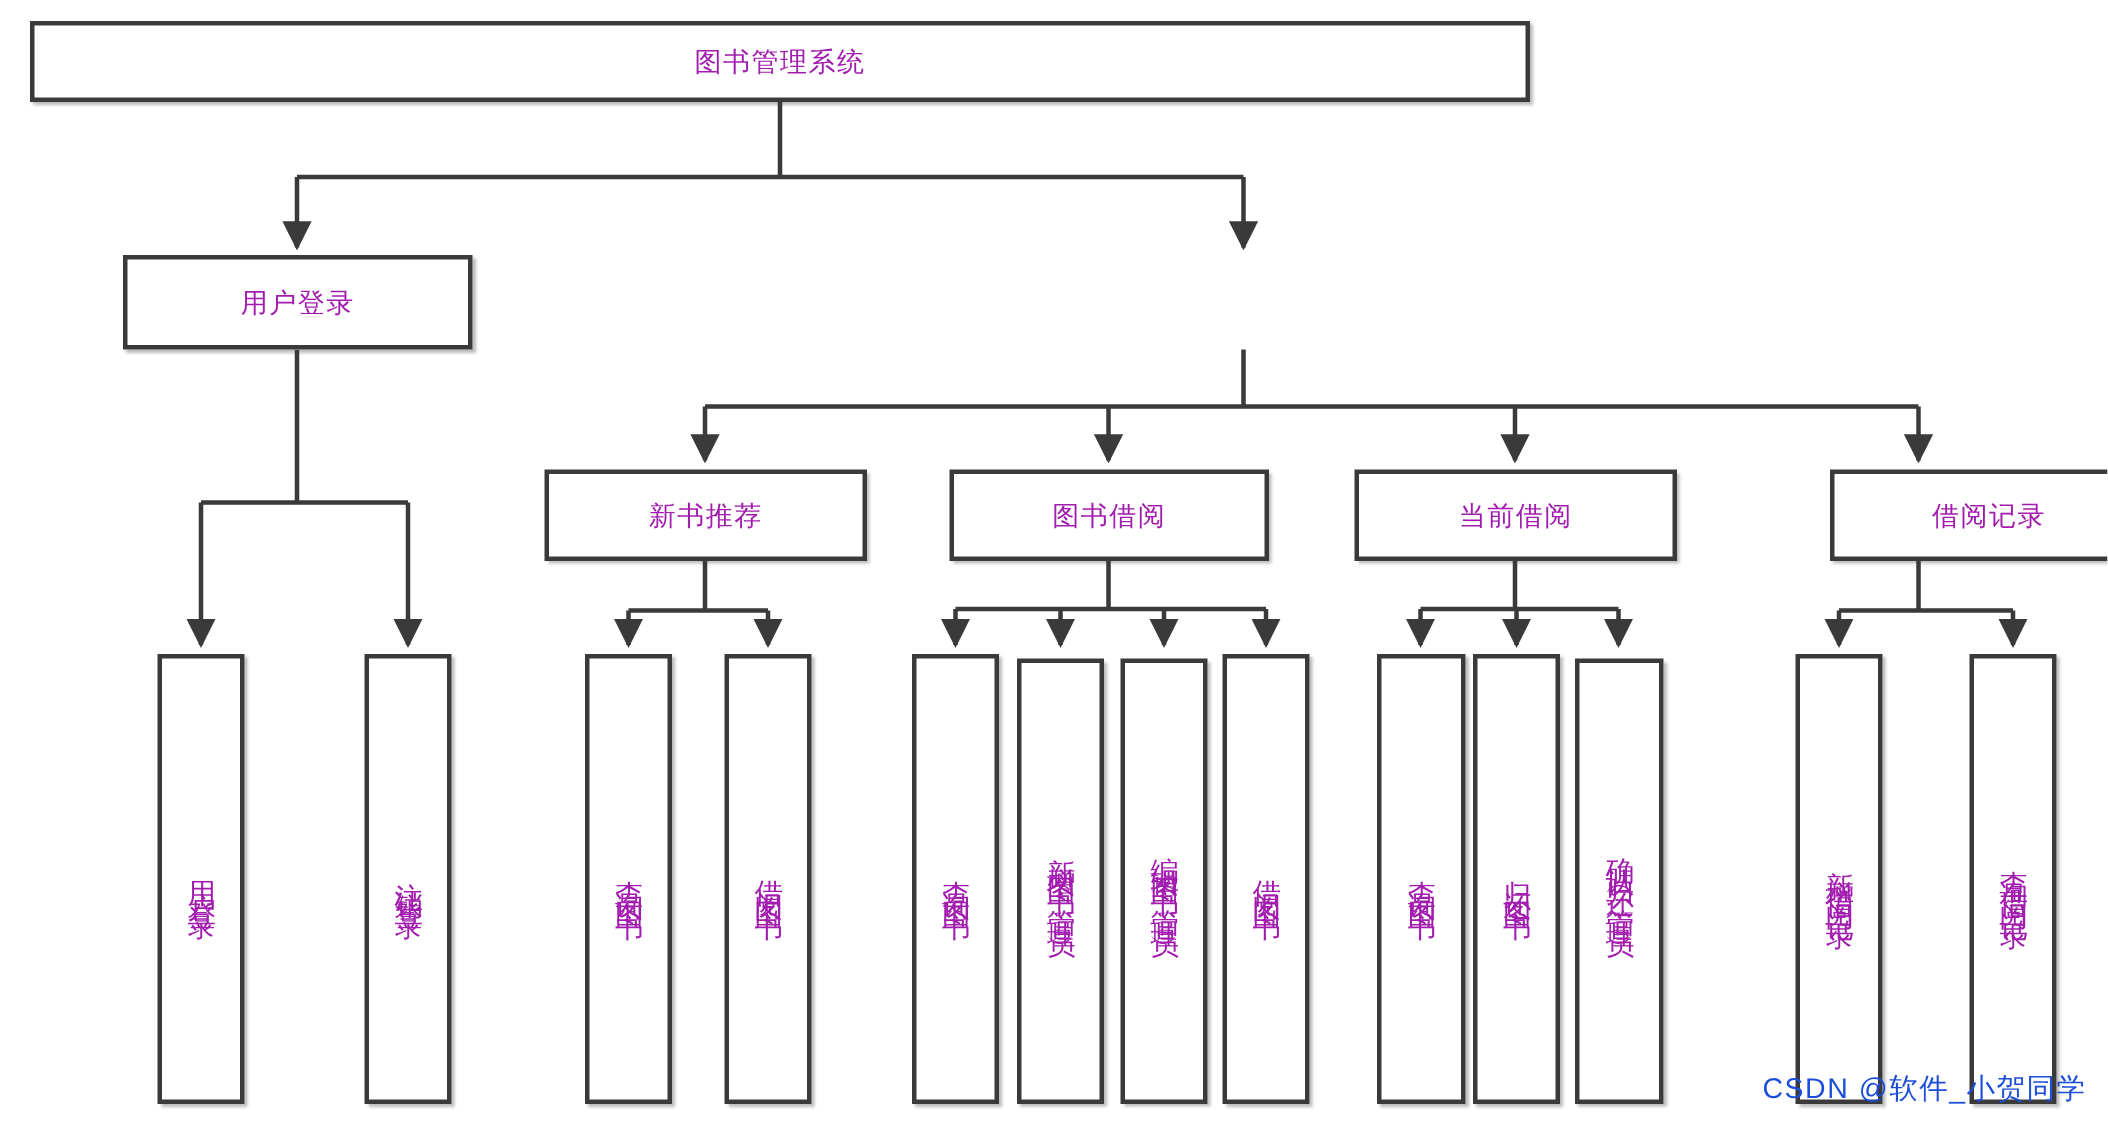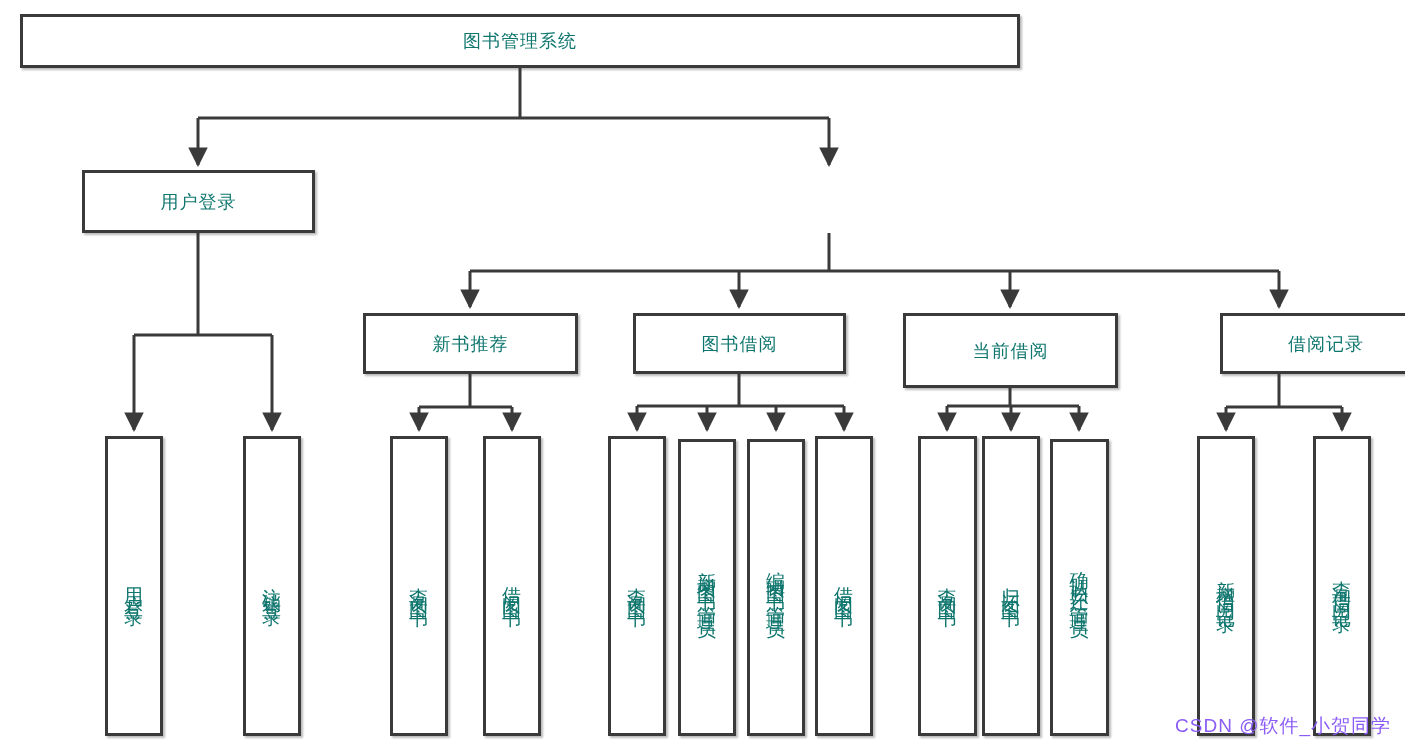--- a/index.html
+++ b/index.html
@@ -12,37 +12,37 @@
   }
   #lines{position:absolute;left:0;top:0;z-index:1;}
   .box{
     position:absolute;
     box-sizing:border-box;
     background:#ffffff;
     border:3px solid #3a3a3a;
     box-shadow:2px 2px 2px rgba(60,60,60,0.35);
     display:flex;align-items:center;justify-content:center;
     z-index:2;
-    color:#0f766e;
+    color:#a21caf;
   }
   .node{font-size:18px;letter-spacing:1px;}
   .leaf{font-size:19px;}
   .leaf .vtext{
     writing-mode:vertical-rl;
     text-orientation:mixed;
     letter-spacing:7px;
     line-height:1;
     white-space:nowrap;
   }
   .watermark{
     position:absolute;
     right:14px;bottom:8px;
     z-index:5;
     font-size:19px;
-    color:#8b5cf6;
+    color:#1d4ed8;
     letter-spacing:1px;
   }
 </style>
 </head>
 <body>
 
 <div id="canvas">
 
   <svg id="lines" width="1405" height="747" viewBox="0 0 1405 747" xmlns="http://www.w3.org/2000/svg">
     <defs>
@@ -94,21 +94,21 @@
   <div class="box node" style="left:82px;top:170px;width:233px;height:63px;">
     <span>用户登录</span>
   </div>
 
   <div class="box node" style="left:633px;top:313px;width:213px;height:61px;">
     <span>图书借阅</span>
   </div>
   <div class="box node" style="left:363px;top:313px;width:215px;height:61px;">
     <span>新书推荐</span>
   </div>
-  <div class="box node" style="left:903px;top:313px;width:215px;height:75px;font-family:Liberation Mono, monospace;">
+  <div class="box node" style="left:903px;top:313px;width:215px;height:61px;font-family:Liberation Mono, monospace;">
     <span>当前借阅</span>
   </div>
   <div class="box node" style="left:1173px;top:313px;width:212px;height:61px;margin-left:47px;">
     <span>借阅记录</span>
   </div>
 
   <div class="box leaf" style="left:105px;top:436px;width:58px;height:300px;">
     <span class="vtext">用户登录</span>
   </div>
   <div class="box leaf" style="left:243px;top:436px;width:58px;height:300px;">

